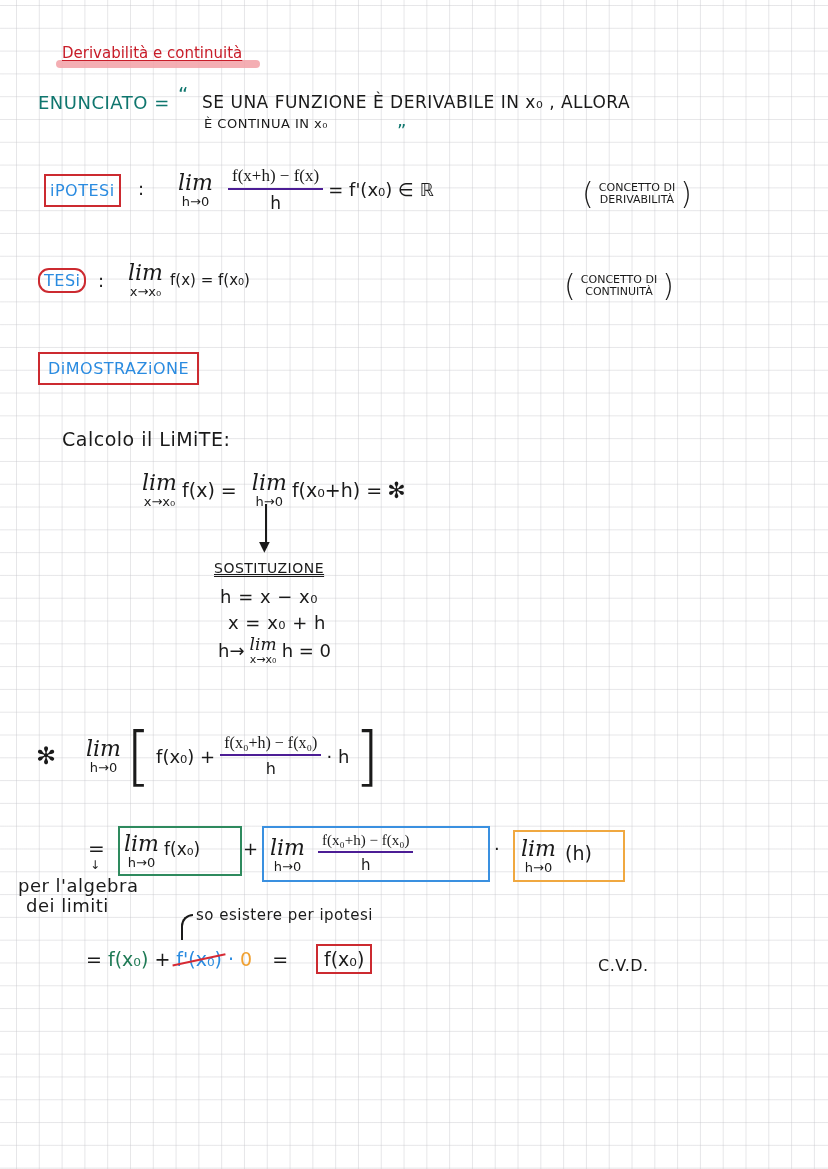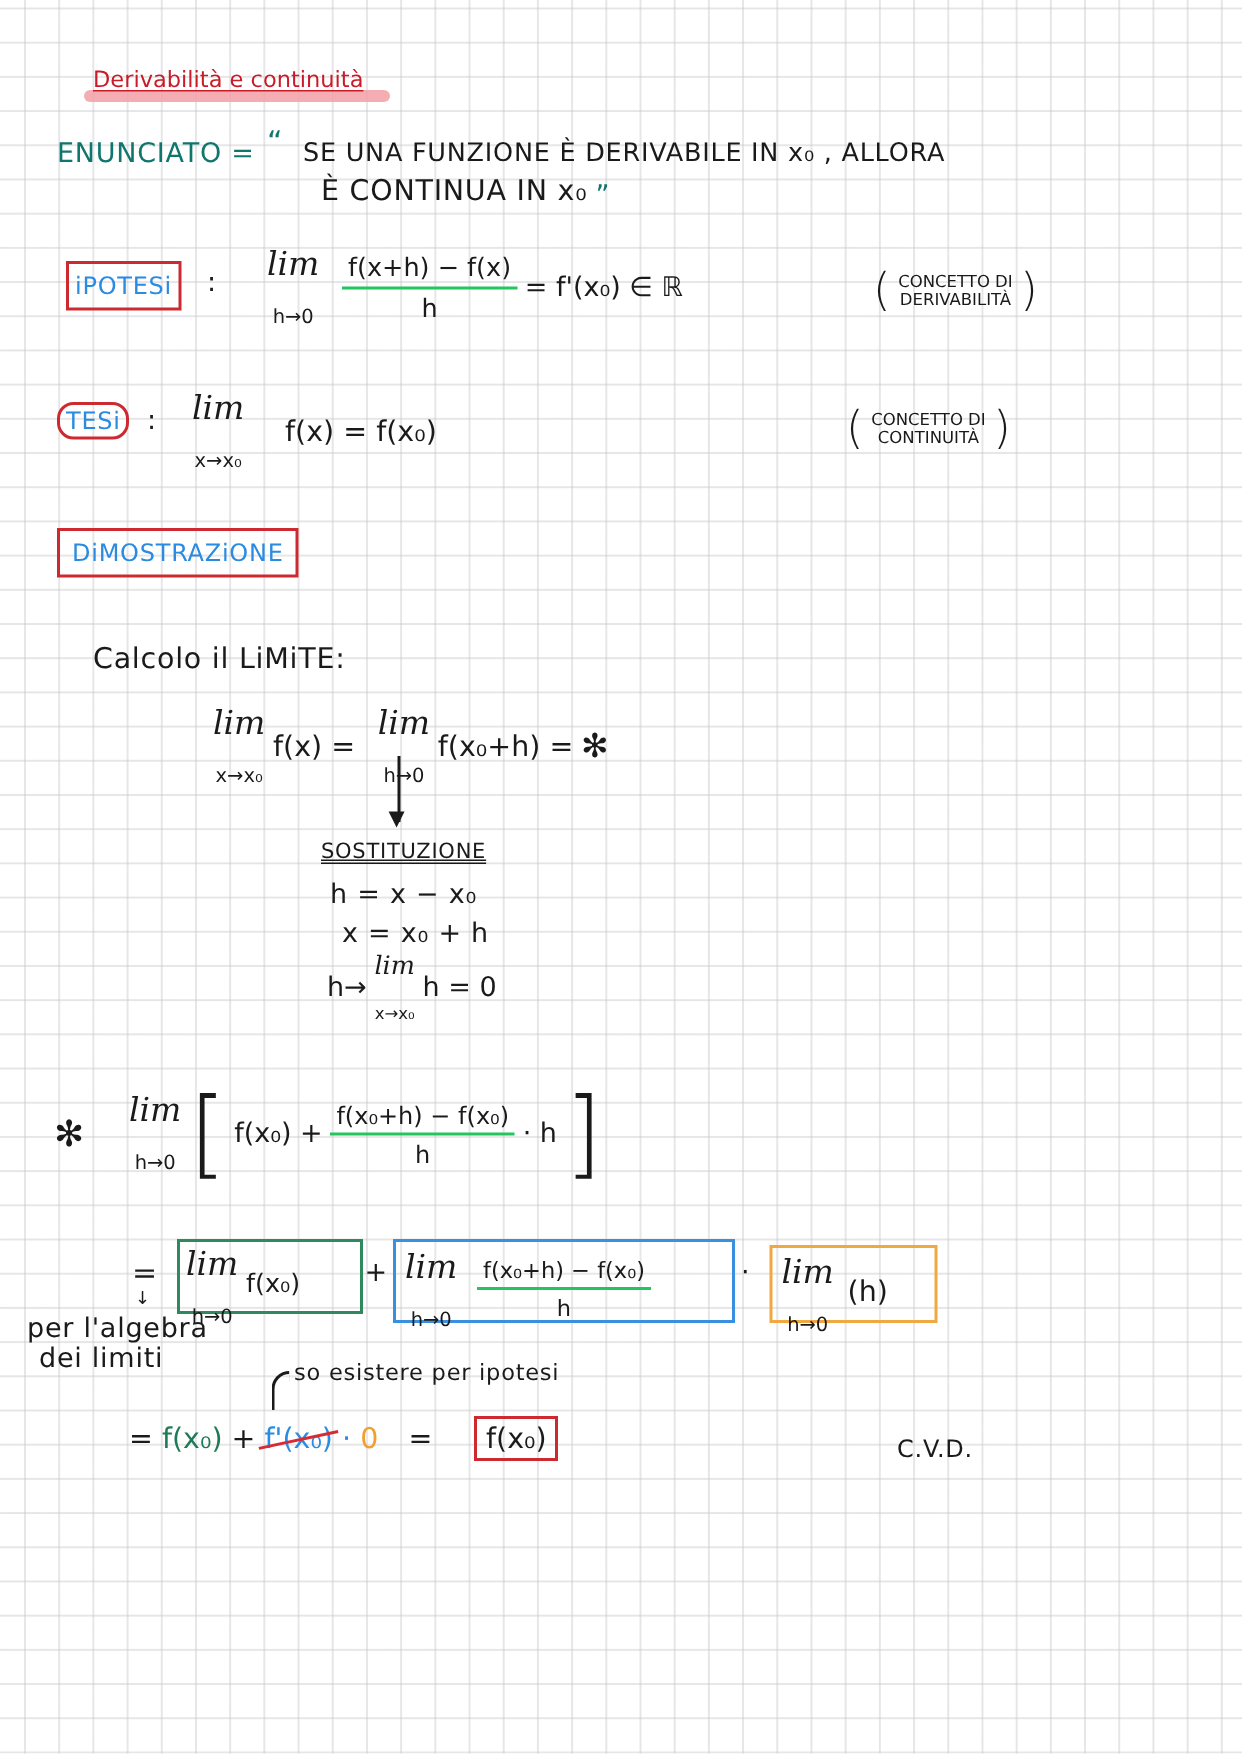--- a/index.html
+++ b/index.html
@@ -28,43 +28,43 @@
   .title {
     left:62px; top:44px; font-size:15px; color:#c81c28;
     text-decoration:underline; text-underline-offset:2px;
   }
   .title-hl {
     left:56px; top:60px; width:204px; height:8px; border-radius:5px;
     background:#f2a0a6; opacity:0.85;
   }
   .lim { display:inline-block; text-align:center; vertical-align:middle; line-height:1; }
   .lim .top { display:block; font-size:22px; font-style:italic; font-family:"DejaVu Serif", serif; }
-  .lim .sub { display:block; font-size:13px; margin-top:17px; }
+  .lim .sub { display:block; font-size:13px; margin-top:1px; }
   .frac { display:inline-block; text-align:center; vertical-align:middle; }
-  .frac .num { display:block; padding:0 4px 2px; border-bottom:2px solid #22c55e; }
+  .frac .num { display:block; padding:0 4px 2px; border-bottom:2px solid #4c1d95;font-family:Liberation Serif, serif; }
   .frac .den { display:block; padding-top:3px; }
   .small-caps { font-size:11px; line-height:1.05; text-align:center; display:inline-block; vertical-align:middle; }
   .paren { font-size:30px; vertical-align:middle; font-weight:200; }
   .bracket { font-size:64px; font-weight:200; vertical-align:middle; line-height:1; }
   .strike { position:relative; display:inline-block; }
   .strike::after {
     content:""; position:absolute; left:-4px; right:-4px; top:52%;
     height:2px; background:#d62a34; transform:rotate(-12deg);
   }
 </style>
 </head>
 <body>
 
 <div class="abs title-hl"></div>
 <div class="abs title">Derivabilità e continuità</div>
 
 <div class="abs red hand" style="left:38px;top:92px;font-size:18px;">ENUNCIATO =</div>
 <div class="abs red" style="left:178px;top:82px;font-size:20px;">“</div>
 <div class="abs hand" style="left:202px;top:92px;font-size:17px;">SE UNA FUNZIONE È DERIVABILE IN x₀ , ALLORA</div>
-<div class="abs hand" style="left:214px;top:116px;font-size:19px;">È CONTINUA IN x₀</div>
+<div class="abs hand" style="left:204px;top:116px;font-size:13px;">È CONTINUA IN x₀</div>
 <div class="abs red" style="left:397px;top:120px;font-size:18px;">”</div>
 
 <div class="abs boxred blue hand" style="left:44px;top:174px;padding:5px 4px;font-size:16px;">iPOTESi</div>
 <div class="abs" style="left:138px;top:178px;font-size:18px;">:</div>
 <div class="abs" style="left:178px;top:166px;">
   <span class="lim">
     <span class="top">lim</span>
     <span class="sub">h→0</span>
   </span>
   <span class="frac" style="margin-left:10px;font-size:17px;">
@@ -82,21 +82,21 @@
   <span class="paren">)</span>
 </div>
 
 <div class="abs boxred blue hand" style="left:38px;top:268px;padding:1px 4px;font-size:16px;border-radius:11px;">TESi</div>
 <div class="abs" style="left:98px;top:270px;font-size:18px;">:</div>
 <div class="abs" style="left:128px;top:262px;">
   <span class="lim">
     <span class="top">lim</span>
     <span class="sub">x→x₀</span>
   </span>
-  <span style="font-size:19px;vertical-align:middle;margin-left:22px;">f(x) = f(x₀)</span>
+  <span style="font-size:15px;vertical-align:middle;margin-left:2px;">f(x) = f(x₀)</span>
 </div>
 <div class="abs" style="left:564px;top:268px;">
   <span class="paren">(</span>
   <span class="small-caps">
     <span>CONCETTO DI</span><br>
     <span>CONTINUITÀ</span>
   </span>
   <span class="paren">)</span>
 </div>
 

